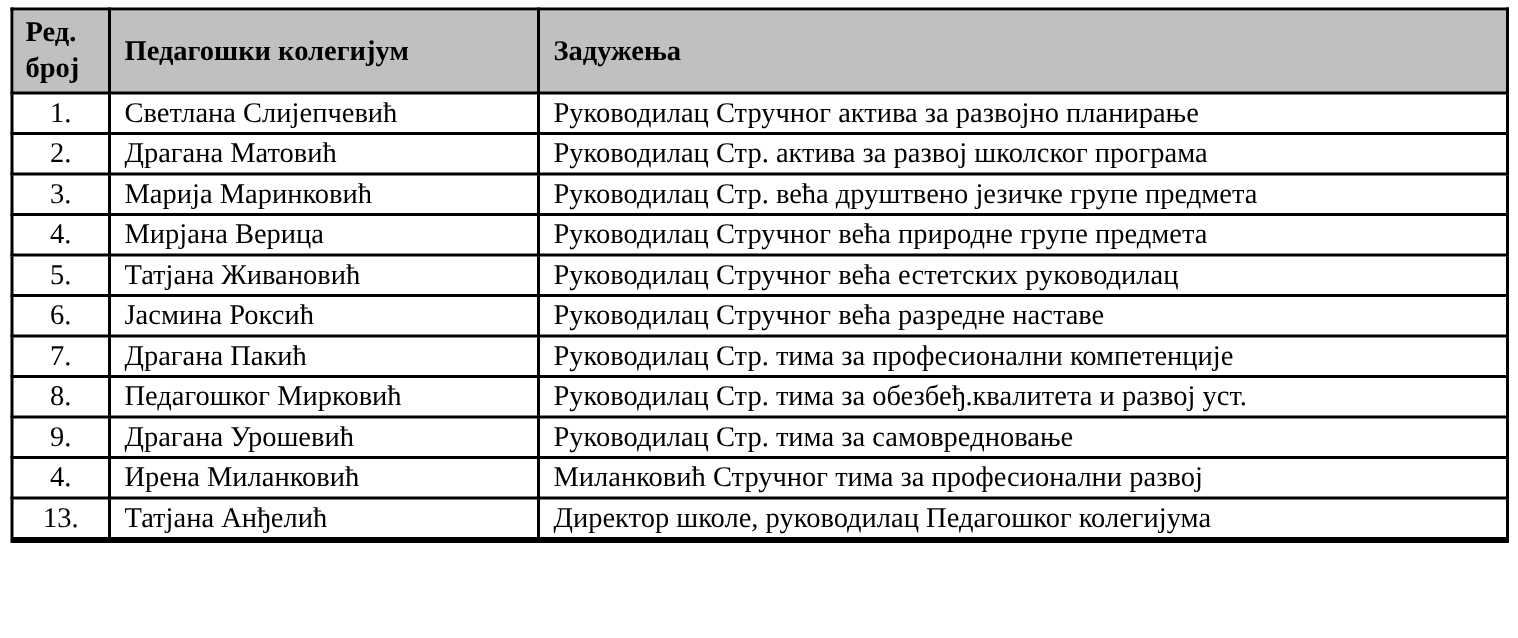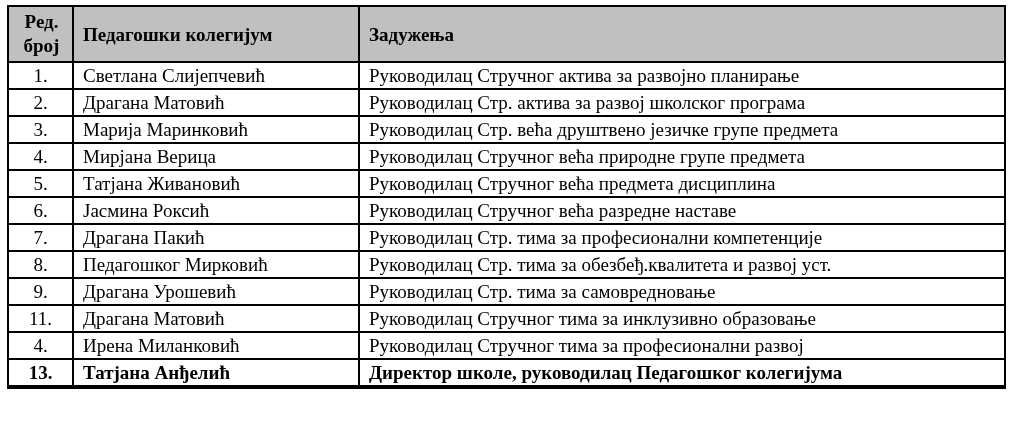--- a/index.html
+++ b/index.html
@@ -35,34 +35,32 @@
     font-weight: bold;
     text-align: left;
     vertical-align: middle;
     height: 54px;
     padding: 0 6px 0 9px;
   }
   thead th.h-num {
     white-space: normal;
     line-height: 24px;
     padding-left: 8px;
-    text-align: center;
   }
   tbody td {
     height: 23px;
     padding: 1px 6px 1px 9px;
     vertical-align: middle;
   }
   tbody td.num {
     text-align: center;
     padding: 1px 2px;
   }
   tbody tr:last-child td {
     border-bottom-width: 4px;
-    font-weight: bold;
   }
 </style>
 </head>
 <body>
 
 <table class="collegium">
   <colgroup>
     <col class="c-num">
     <col class="c-name">
     <col class="c-duty">
@@ -91,21 +89,21 @@
       <td>Руководилац Стр. већа друштвено језичке групе предмета</td>
     </tr>
     <tr>
       <td class="num">4.</td>
       <td>Мирјана Верица</td>
       <td>Руководилац Стручног већа природне групе предмета</td>
     </tr>
     <tr>
       <td class="num">5.</td>
       <td>Татјана Живановић</td>
-      <td>Руководилац Стручног већа предмета дисциплина</td>
+      <td>Руководилац Стручног већа естетских руководилац</td>
     </tr>
     <tr>
       <td class="num">6.</td>
       <td>Јасмина Роксић</td>
       <td>Руководилац Стручног већа разредне наставе</td>
     </tr>
     <tr>
       <td class="num">7.</td>
       <td>Драгана Пакић</td>
       <td>Руководилац Стр. тима за професионални компетенције</td>
@@ -114,28 +112,23 @@
       <td class="num">8.</td>
       <td>Педагошког Мирковић</td>
       <td>Руководилац Стр. тима за обезбеђ.квалитета и развој уст.</td>
     </tr>
     <tr>
       <td class="num">9.</td>
       <td>Драгана Урошевић</td>
       <td>Руководилац Стр. тима за самовредновање</td>
     </tr>
     <tr>
-      <td class="num">11.</td>
-      <td>Драгана Матовић</td>
-      <td>Руководилац Стручног тима  за инклузивно образовање</td>
-    </tr>
-    <tr>
       <td class="num">4.</td>
       <td>Ирена Миланковић</td>
-      <td>Руководилац Стручног тима за професионални развој</td>
+      <td>Миланковић Стручног тима за професионални развој</td>
     </tr>
     <tr>
       <td class="num">13.</td>
       <td>Татјана Анђелић</td>
       <td>Директор школе, руководилац Педагошког колегијума</td>
     </tr>
   </tbody>
 </table>
 
 </body></html>

